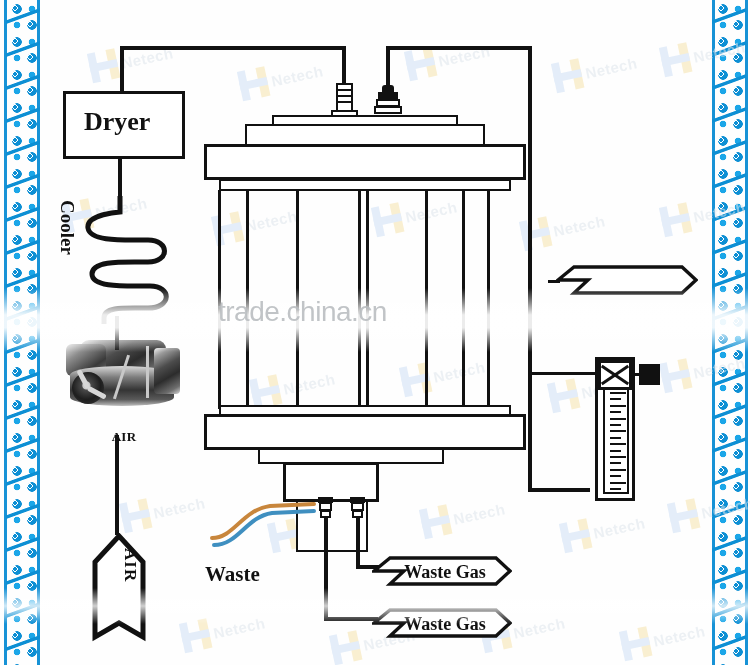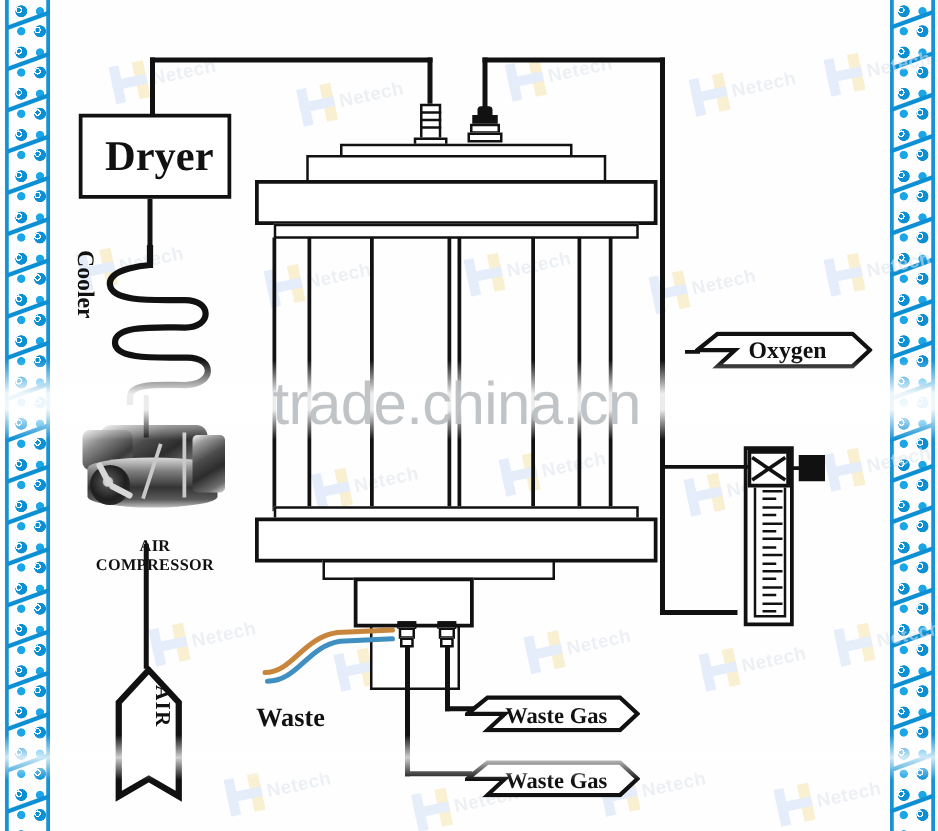--- a/index.html
+++ b/index.html
@@ -43,30 +43,30 @@
   
   .wm-netech{position:absolute;width:96px;height:44px;opacity:.55;pointer-events:none;
              transform:rotate(-12deg);}
   .wm-netech .hbar{position:absolute;left:2px;top:2px;width:30px;height:30px;}
   .wm-netech .hbar i{position:absolute;background:#cfe0f5;}
   .wm-netech .hbar i.v1{left:0;top:0;width:8px;height:30px;}
   .wm-netech .hbar i.v2{left:19px;top:0;width:9px;height:30px;background:#f6e3ae;}
   .wm-netech .hbar i.h1{left:0;top:11px;width:28px;height:8px;background:#cfe0f5;}
   .wm-netech .lbl{position:absolute;left:34px;top:10px;font-size:15px;color:#dfe6ec;
                   font-family:"Liberation Sans",sans-serif;font-weight:600;letter-spacing:.4px;}
-  .wm-trade{position:absolute;left:218px;top:296px;font-size:48px;color:#b9bdc0;
+  .wm-trade{position:absolute;left:218px;top:296px;font-size:28px;color:#b9bdc0;
             font-family:"Liberation Sans",sans-serif;letter-spacing:-.5px;
             opacity:.88;pointer-events:none;}
 
   
   .ln{position:absolute;background:#111;}
   .box{position:absolute;border:3px solid #111;background:#fff;box-sizing:border-box;}
   .boxthin{position:absolute;border:2px solid #111;background:#fff;box-sizing:border-box;}
 
-  .dryer-lbl{position:absolute;font-weight:bold;font-size:34px;color:#111;
+  .dryer-lbl{position:absolute;font-weight:bold;font-size:26px;color:#111;
              font-family:"Liberation Serif",serif;}
   .cooler-lbl{position:absolute;font-weight:bold;font-size:19px;color:#111;
               transform:rotate(90deg);transform-origin:left top;white-space:nowrap;}
   .compressor-lbl{position:absolute;text-align:center;font-weight:bold;font-size:13px;
                   line-height:1.12;color:#111;letter-spacing:.3px;}
   .power-lbl{position:absolute;font-weight:bold;font-size:21px;color:#111;}
   .air-lbl{position:absolute;font-weight:bold;font-size:17px;color:#111;
            transform:rotate(90deg);transform-origin:left top;white-space:nowrap;letter-spacing:1px;}
 
   
@@ -360,21 +360,20 @@
     <div class="comp-body" style="left:22px;top:2px;width:86px;height:34px;"></div>
     <div class="comp-motor" style="left:8px;top:6px;width:40px;height:32px;"></div>
     <div class="comp-cyl" style="left:12px;top:28px;width:104px;height:40px;"></div>
     <div class="comp-fan" style="left:14px;top:34px;width:32px;height:32px;"></div>
     <div class="comp-rod" style="left:62px;top:16px;width:3px;height:46px;transform:rotate(18deg);"></div>
     <div class="comp-rod" style="left:88px;top:8px;width:3px;height:52px;"></div>
     <div class="comp-body" style="left:96px;top:10px;width:26px;height:46px;border-radius:4px;"></div>
   </div>
   <div class="compressor-lbl" style="left:54px;top:430px;width:140px;">
     <div>AIR</div>
-    <div>COMPRESSOR</div>
   </div>
 
   <div class="ln" style="left:115px;top:316px;width:4px;height:34px;"></div>
 
   <svg style="position:absolute;left:78px;top:196px;width:100px;height:128px;" viewBox="0 0 100 128">
     <path d="M42 0 L42 16
              C 42 16, 8 18, 10 32
              C 12 46, 46 44, 70 44
              C 92 44, 92 66, 70 66
              C 46 66, 14 64, 14 78
@@ -464,22 +463,20 @@
 
   <svg style="position:absolute;left:372px;top:608px;width:140px;height:30px;" viewBox="0 0 140 30">
     <path d="M2 15 L18 2 L124 2 L138 15 L124 28 L18 28 L32 15 Z" fill="#ffffff" stroke="#111111" stroke-width="3.4" stroke-linejoin="miter"></path>
   </svg>
   <div style="position:absolute;left:392px;top:614px;width:106px;text-align:center;
               font-weight:bold;font-size:18px;color:#111;">Waste Gas</div>
 
   <svg style="position:absolute;left:556px;top:265px;width:142px;height:30px;" viewBox="0 0 142 30">
     <path d="M2 15 L18 2 L126 2 L140 15 L126 28 L18 28 L32 15 Z" fill="#ffffff" stroke="#111111" stroke-width="3.4" stroke-linejoin="miter"></path>
   </svg>
-  <div style="position:absolute;left:576px;top:270px;width:108px;text-align:center;
-              font-weight:bold;font-size:19px;color:#111;">Oxygen</div>
   <div class="ln" style="left:548px;top:280px;width:12px;height:3px;"></div>
 
   <div class="box" style="left:595px;top:357px;width:40px;height:144px;"></div>
   <div class="boxthin" style="left:603px;top:382px;width:26px;height:112px;"></div>
   <div class="valve-x" style="left:598px;top:360px;width:34px;height:30px;"></div>
   <div class="knob" style="left:639px;top:364px;width:21px;height:21px;"></div>
   <div class="ln" style="left:631px;top:373px;width:10px;height:3px;"></div>
   <div class="ln" style="left:528px;top:372px;width:72px;height:3px;"></div>
   <div id="fm-scale">
       <div class="fm-tick" style="left: 610px; top: 392px; width: 16px;"></div>

